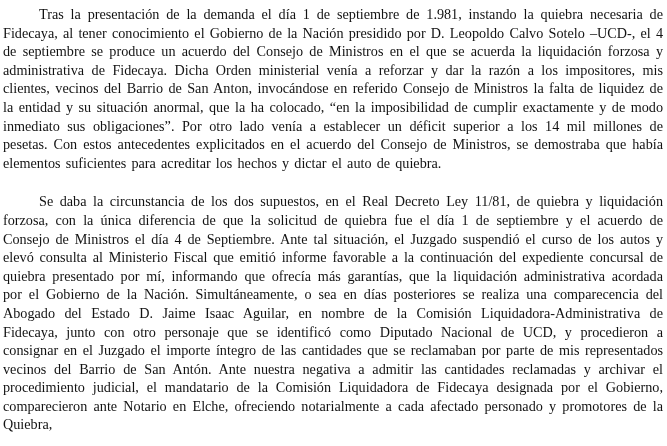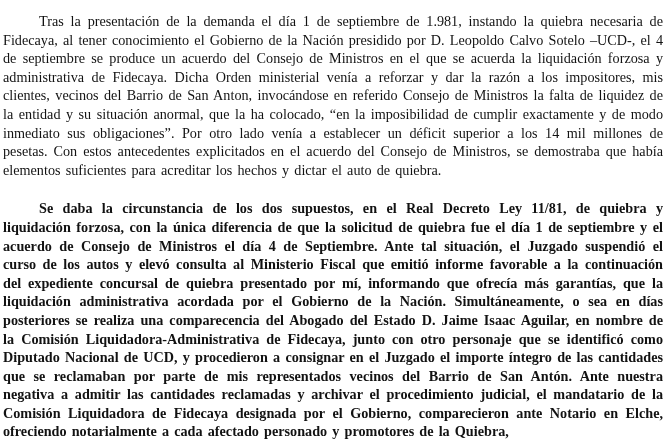--- a/index.html
+++ b/index.html
@@ -7,37 +7,36 @@
     padding: 0;
     background: #ffffff;
   }
   .page {
     position: relative;
     width: 667px;
     height: 446px;
     background: #ffffff;
     overflow: hidden;
     box-sizing: border-box;
-    padding: 12px 4px 0 3px;
+    padding: 5px 4px 0 3px;
   }
   .doc {
     font-family: "Liberation Serif", "DejaVu Serif", serif;
     font-size: 14.2px;
     line-height: 18.6px;
     color: #121212;
     text-align: justify;
     word-spacing: 1.6px;
   }
   .doc p {
     margin: 0;
     text-indent: 36px;
   }
   .doc p.para-second {
     margin-top: 20px;
-    font-weight: bold;
   }
 </style>
 </head>
 <body>
 
 <div class="page">
   <div class="doc">
     <p>Tras la presentación de la demanda el día 1 de septiembre de 1.981, instando la quiebra necesaria de Fidecaya, al tener conocimiento el Gobierno de la Nación presidido por D. Leopoldo Calvo Sotelo –UCD-, el 4 de septiembre se produce un acuerdo del Consejo de Ministros en el que se acuerda la liquidación forzosa y administrativa de Fidecaya. Dicha Orden ministerial venía a reforzar y dar la razón a los impositores, mis clientes, vecinos del Barrio de San Anton, invocándose en referido Consejo de Ministros la falta de liquidez de la entidad y su situación anormal, que la ha colocado, “en la imposibilidad de cumplir exactamente y de modo inmediato sus obligaciones”. Por otro lado venía a establecer un déficit superior a los 14 mil millones de pesetas. Con estos antecedentes explicitados en el acuerdo del Consejo de Ministros, se demostraba que había elementos suficientes para acreditar los hechos y dictar el auto de quiebra.</p>
     <p class="para-second">Se daba la circunstancia de los dos supuestos, en el Real Decreto Ley 11/81, de quiebra y liquidación forzosa, con la única diferencia de que la solicitud de quiebra fue el día 1 de septiembre y el acuerdo de Consejo de Ministros el día 4 de Septiembre. Ante tal situación, el Juzgado suspendió el curso de los autos y elevó consulta al Ministerio Fiscal que emitió informe favorable a la continuación del expediente concursal de quiebra presentado por mí, informando que ofrecía más garantías, que la liquidación administrativa acordada por el Gobierno de la Nación. Simultáneamente, o sea en días posteriores se realiza una comparecencia del Abogado del Estado D. Jaime Isaac Aguilar, en nombre de la Comisión Liquidadora-Administrativa de Fidecaya, junto con otro personaje que se identificó como Diputado Nacional de UCD, y procedieron a consignar en el Juzgado el importe íntegro de las cantidades que se reclamaban por parte de mis representados vecinos del Barrio de San Antón. Ante nuestra negativa a admitir las cantidades reclamadas y archivar el procedimiento judicial, el mandatario de la Comisión Liquidadora de Fidecaya designada por el Gobierno, comparecieron ante Notario en Elche, ofreciendo notarialmente a cada afectado personado y promotores de la Quiebra,</p>
   </div>

